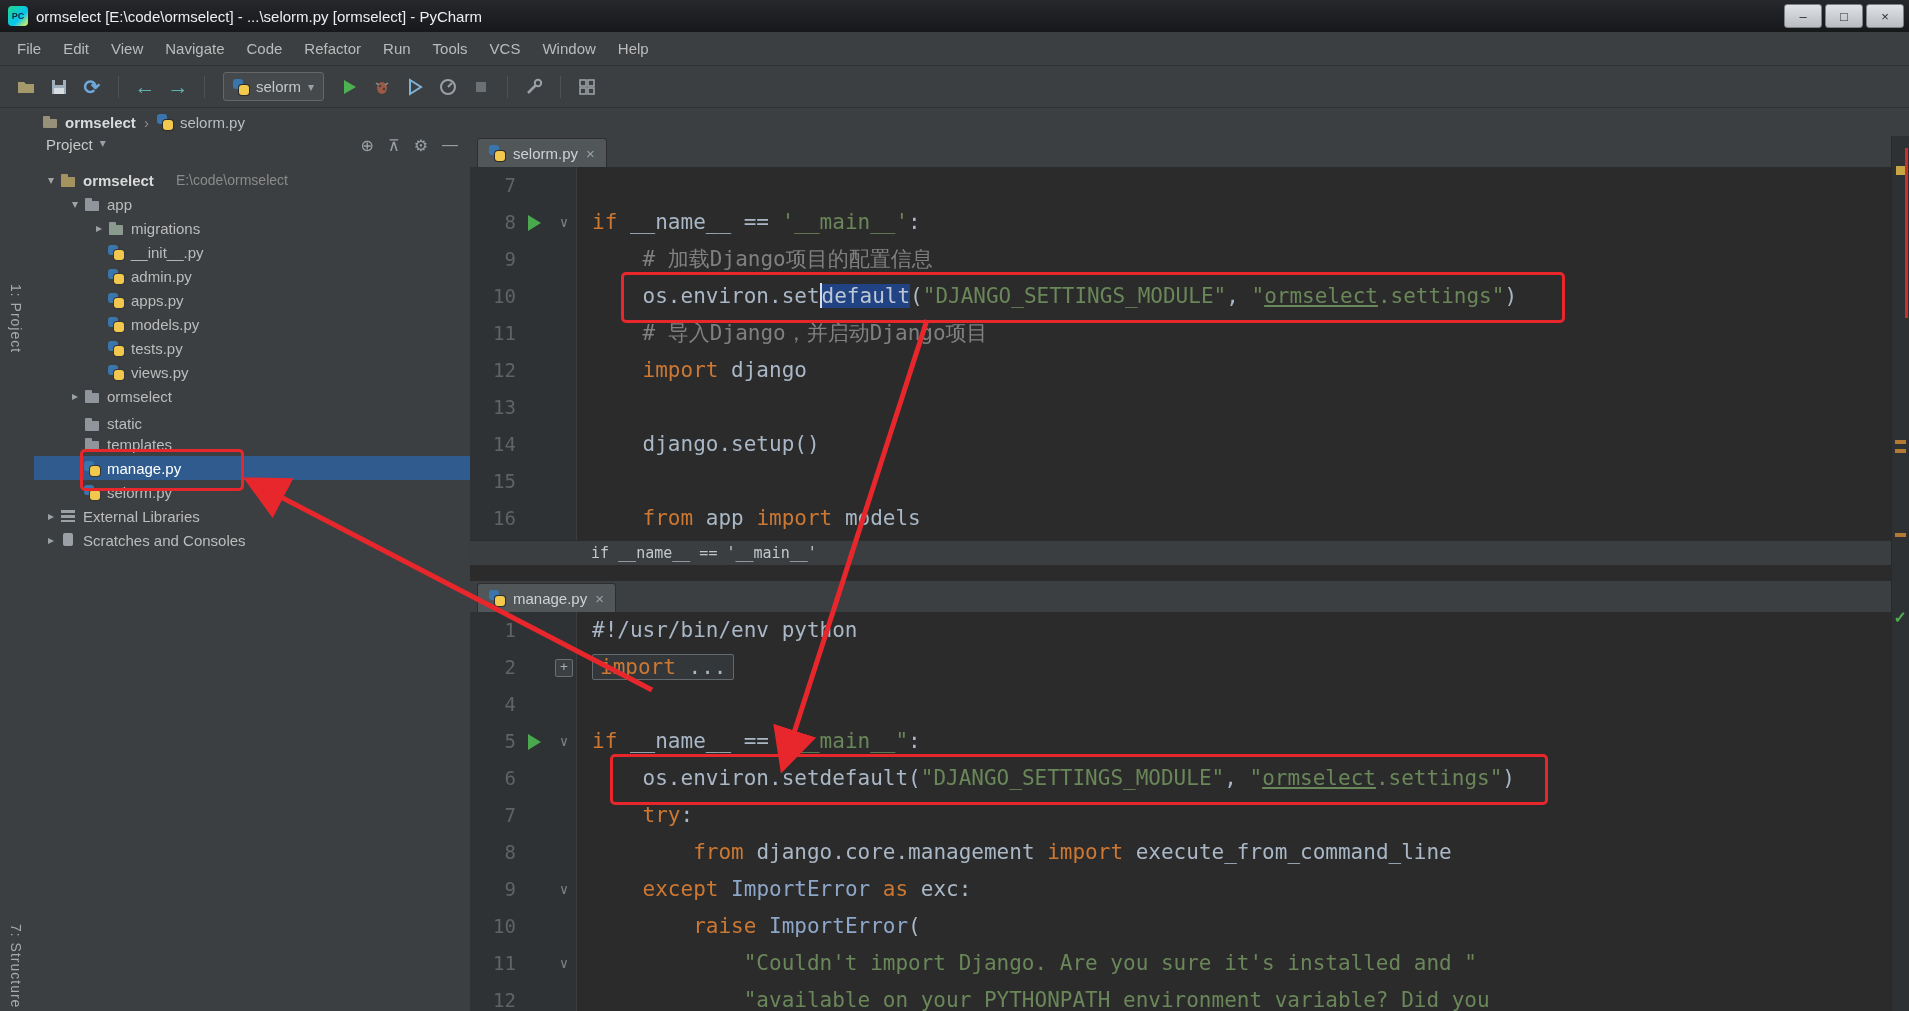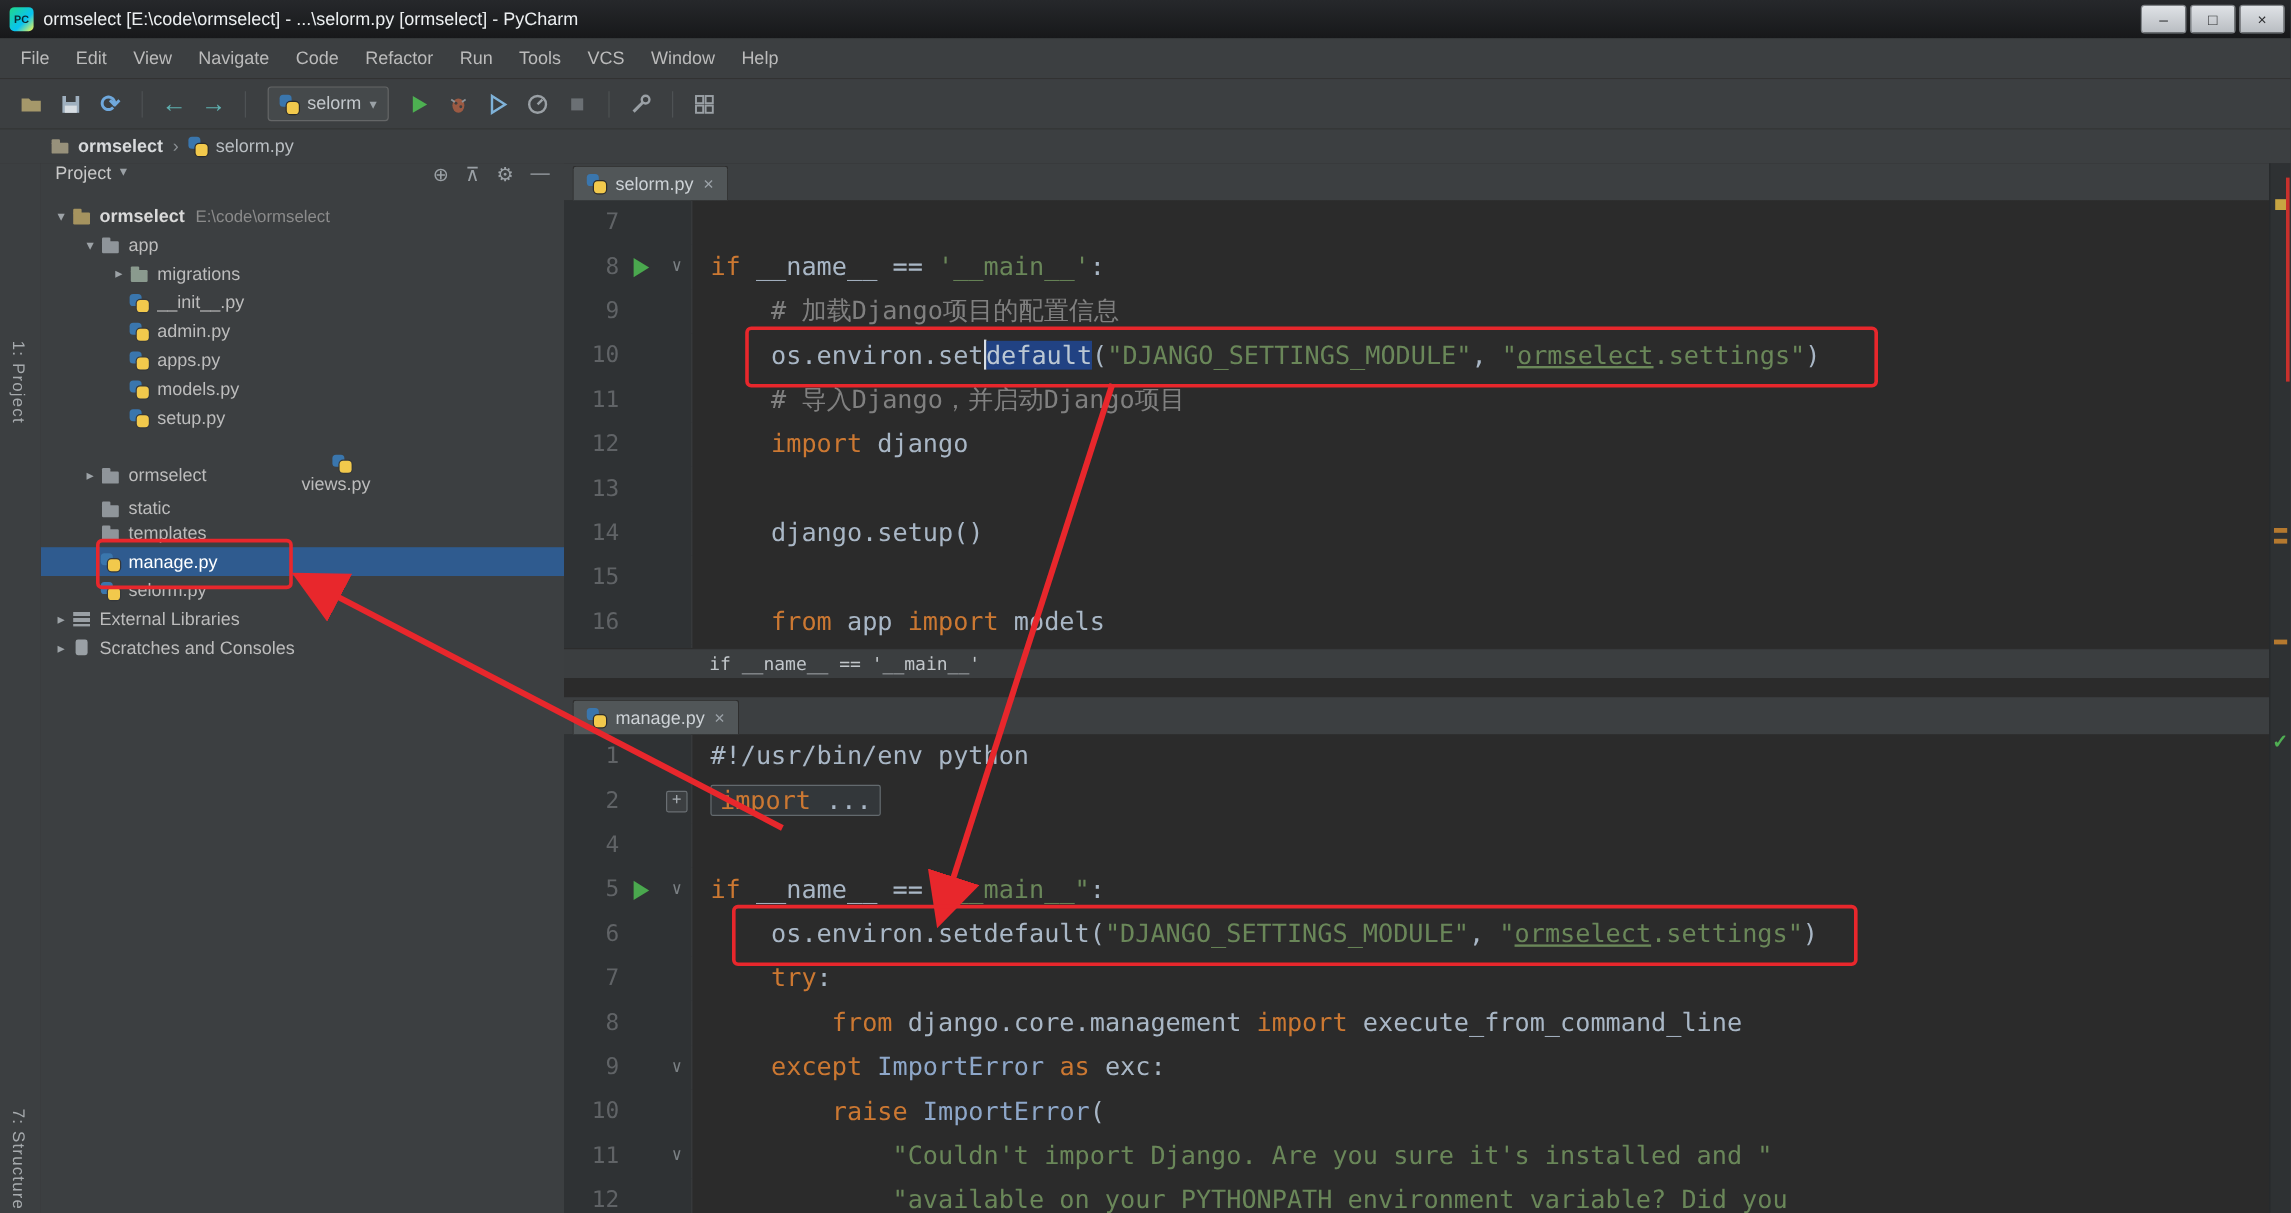--- a/index.html
+++ b/index.html
@@ -52,21 +52,21 @@
   .project-panel{position:absolute;left:34px;top:136px;width:436px;bottom:0;background:#3c3f41;border-right:1px solid #282828;overflow:hidden;}
   .panel-header{height:32px;display:flex;align-items:flex-start;padding:0 12px;color:#c8c8c8;font-size:15px;gap:7px;}
   .ph-caret{color:#9aa0a5;font-size:12px;}
   .ph-icons{margin-left:auto;display:flex;gap:14px;color:#9aa0a5;font-size:16px;}
   .tree-row{height:24px;display:flex;align-items:center;font-size:15px;color:#bcbcbc;white-space:nowrap;}
   .tree-row.selected{background:#2f5b8f;color:#ffffff;}
   .chev{flex:0 0 18px;text-align:center;color:#9da3a7;font-size:12px;}
   .ticon{flex:0 0 17px;height:16px;position:relative;margin-right:6px;}
   .tlabel.bold{font-weight:bold;color:#d9d9d9;}
   .tree-row.selected .tlabel{color:#fff;}
-  .tsuffix{color:#8b8b8b;margin-left:9px;font-size:14px;}
+  .tsuffix{color:#8b8b8b;margin-left:22px;font-size:14px;}
   .ticon.folder::before,.ticon.package::before,.ticon.project-folder::before{content:"";position:absolute;left:1px;top:5px;width:14px;height:10px;background:#8f959a;border-radius:1px;}
   .ticon.folder::after,.ticon.package::after,.ticon.project-folder::after{content:"";position:absolute;left:1px;top:2px;width:7px;height:4px;background:#8f959a;border-radius:1px 1px 0 0;}
   .ticon.project-folder::before,.ticon.project-folder::after{background:#a5935f;}
   .ticon.package::before,.ticon.package::after{background:#8a9a8e;}
   .ticon.python::before{content:"";position:absolute;left:0;top:1px;width:10px;height:10px;background:#3a76ad;border-radius:3px;}
   .ticon.python::after{content:"";position:absolute;left:6px;top:6px;width:10px;height:10px;background:#f2c94c;border-radius:3px;box-shadow:0 0 0 1px #34373a;}
   .ticon.libraries::before{content:"";position:absolute;left:1px;top:2px;width:14px;height:12px;background:repeating-linear-gradient(#9aa0a5 0 3px,#3c3f41 3px 5px);}
   .ticon.scratches::before{content:"";position:absolute;left:3px;top:1px;width:10px;height:13px;background:#9aa0a5;border-radius:2px;}
 
   
@@ -281,23 +281,23 @@
           <span class="tlabel">apps.py</span>
         </div>
         <div class="tree-row" style="padding-left: 56px;">
           <span class="chev"></span>
           <span class="ticon python"></span>
           <span class="tlabel">models.py</span>
         </div>
         <div class="tree-row" style="padding-left: 56px;">
           <span class="chev"></span>
           <span class="ticon python"></span>
-          <span class="tlabel">setup.py</span>
-        </div>
-        <div class="tree-row" style="padding-left: 56px; flex-direction: column;">
+          <span class="tlabel">tests.py</span>
+        </div>
+        <div class="tree-row" style="padding-left: 56px;">
           <span class="chev"></span>
           <span class="ticon python"></span>
           <span class="tlabel">views.py</span>
         </div>
         <div class="tree-row" style="padding-left: 32px;">
           <span class="chev">▸</span>
           <span class="ticon folder"></span>
           <span class="tlabel">ormselect</span>
         </div>
         <div class="tree-row" style="padding-left: 32px; align-items: flex-end;">

